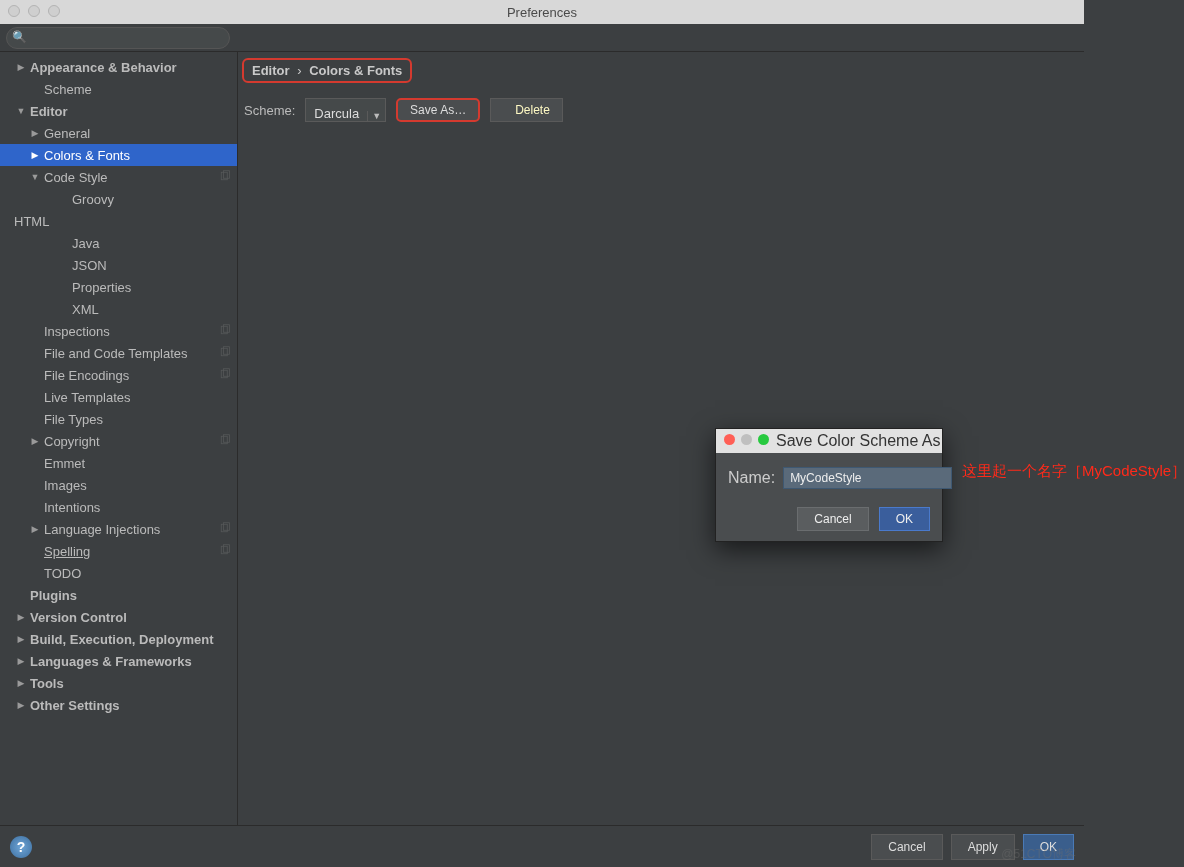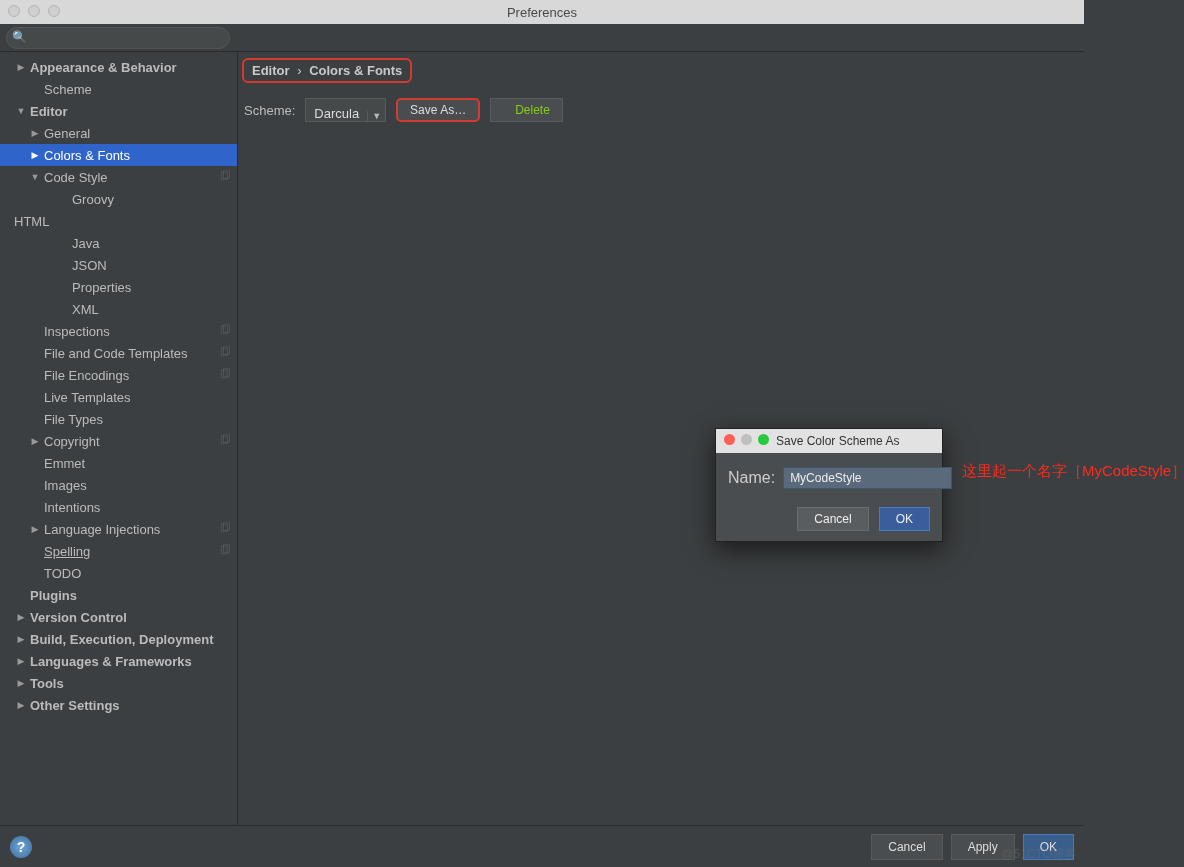--- a/index.html
+++ b/index.html
@@ -22,30 +22,30 @@
 .copy-icon { width: 12px; height: 12px; opacity: .35; margin-left: 4px; }
 .content { flex: 1; position: relative; background: #3c3f41; }
 .breadcrumb { position: absolute; left: 4px; top: 6px; padding: 3px 8px; border: 2px solid #d43a2f; border-radius: 6px; color: #c9c9c9; font-weight: bold; font-size: 13px; }
 .breadcrumb .sep { margin: 0 4px; font-weight: normal;}
 .scheme-row { position: absolute; left: 6px; top: 46px; display: flex; align-items: center; gap: 10px; }
 .scheme-label { color: #bbb; }
 .combo { display: flex; align-items: flex-end; border: 1px solid #5a5a5a; background: #45494a; height: 24px; }
 .combo .val { padding: 0 8px; color: #ddd; }
 .combo .dd { border-left: 1px solid #5a5a5a; width: 18px; text-align: center; font-size: 9px; color: #bbb; }
 .btn { height: 24px; padding: 0 12px; background: #4a4d4f; border: 1px solid #5a5a5a; color: #ddd; font-size: 12px; display: inline-flex; align-items: center; cursor: default; }
-.btn.disabled { color: #84cc16; padding-left: 24px; }
+.btn.disabled { color: #fef9c3; padding-left: 24px; }
 .btn.saveas { border: 2px solid #d43a2f; border-radius: 5px; }
 .footer { height: 42px; border-top: 1px solid #2b2b2b; display: flex; align-items: center; justify-content: flex-end; padding: 0 10px; gap: 8px; position: relative; background: #3c3f41; }
 .help { position: absolute; left: 10px; width: 22px; height: 22px; border-radius: 50%; background: #4a6; color: #fff; font-weight: bold; display: flex; align-items: center; justify-content: center; font-size: 14px; background: radial-gradient(#6fa5d6,#3d6fa0); }
 .fbtn { height: 26px; padding: 0 16px; background: #4a4d4f; border: 1px solid #5a5a5a; color: #ddd; font-size: 12px; display: inline-flex; align-items: center; }
 .fbtn.primary { background: #3a5e8c; border-color: #4a7ab6; }
 .watermark { position: absolute; right: 8px; bottom: 4px; color: #6f6f6f; font-size: 12px; opacity: .4; }
 
 .modal { position: absolute; left: 477px; top: 376px; width: 228px; background: #4a4d4f; border: 1px solid #222; box-shadow: 0 8px 24px rgba(0,0,0,.6); }
-.modal-title { height: 24px; background: #e2e2e2; color: #333; display: flex; align-items: center; padding-left: 60px; font-size: 12px; position: relative; }
+.modal-title { height: 24px; background: #e2e2e2; color: #333; display: flex; align-items: center; padding-left: 60px; font-size: 16px; position: relative; }
 .modal-title .dots { position: absolute; left: 8px; top: 5px; display: flex; gap: 6px; }
 .dot { width: 11px; height: 11px; border-radius: 50%; display: inline-block; }
 .dot.r { background: #ff5f56; } .dot.y { background: #bfbfbf; } .dot.g { background: #27c93f; }
 .modal-body { padding: 14px 12px 10px; }
 .modal-row { display: flex; align-items: center; gap: 8px; }
 .modal-row label { color: #ccc; font-size: 16px; }
 .modal-row input { flex: 1; height: 22px; background: #5a6a7a; border: 1px solid #3e5872; color: #eee; padding: 0 6px; font-size: 12px; }
 .modal-actions { display: flex; justify-content: flex-end; gap: 10px; margin-top: 18px; }
 .mbtn { height: 24px; padding: 0 16px; background: #5a5d5f; border: 1px solid #6a6d6f; color: #eee; font-size: 12px; }
 .mbtn.primary { background: #3a5e9c; border-color: #4a7acc; }

